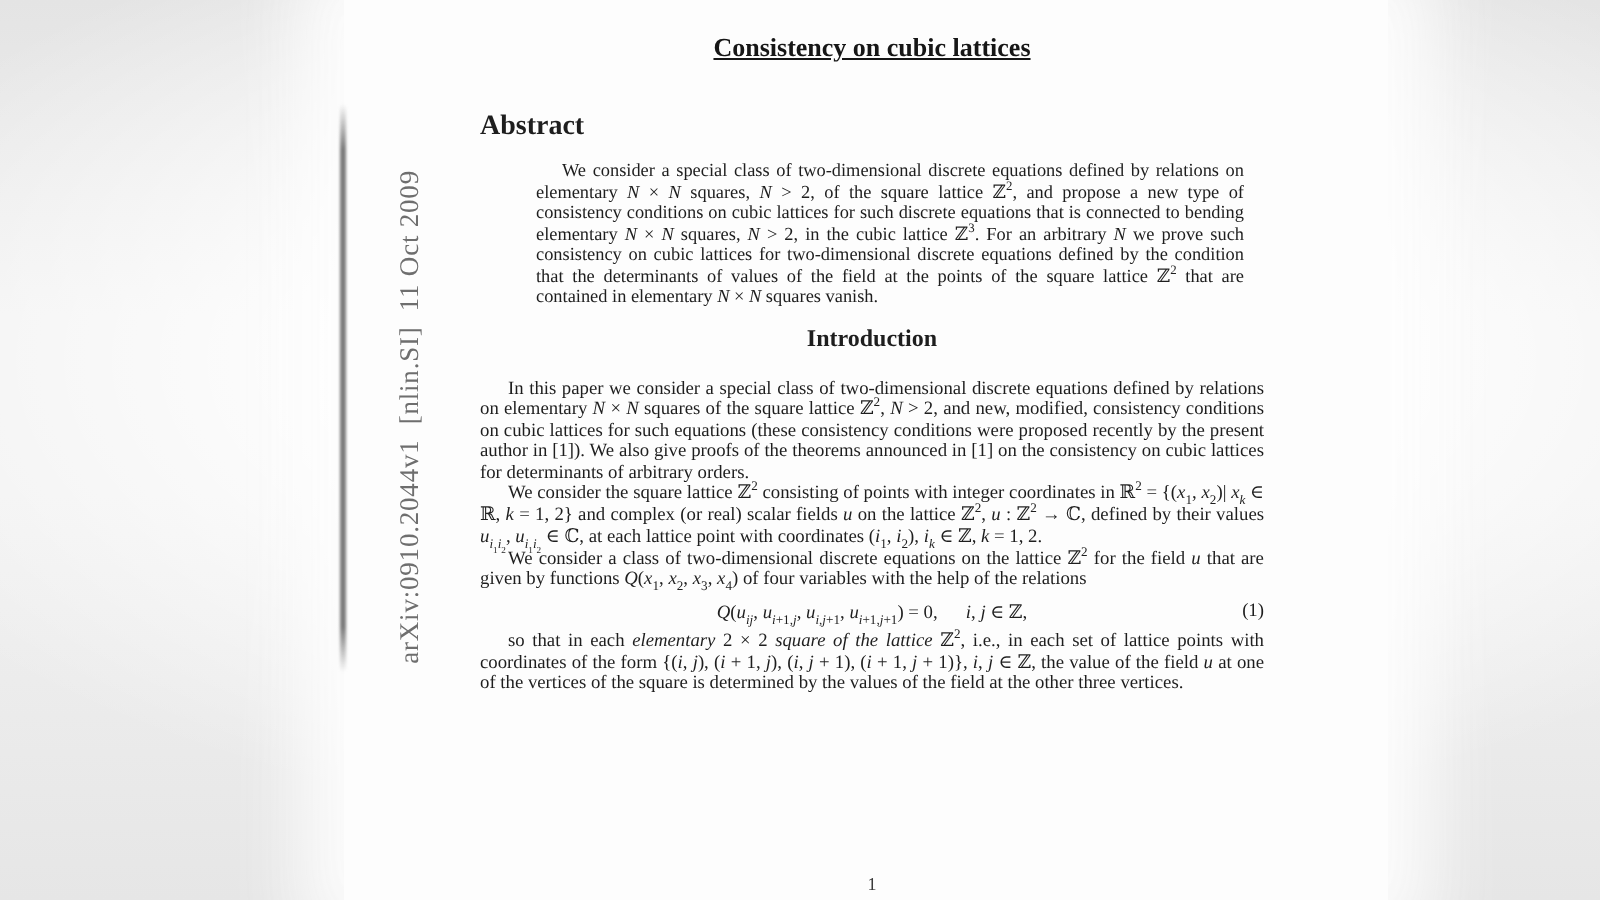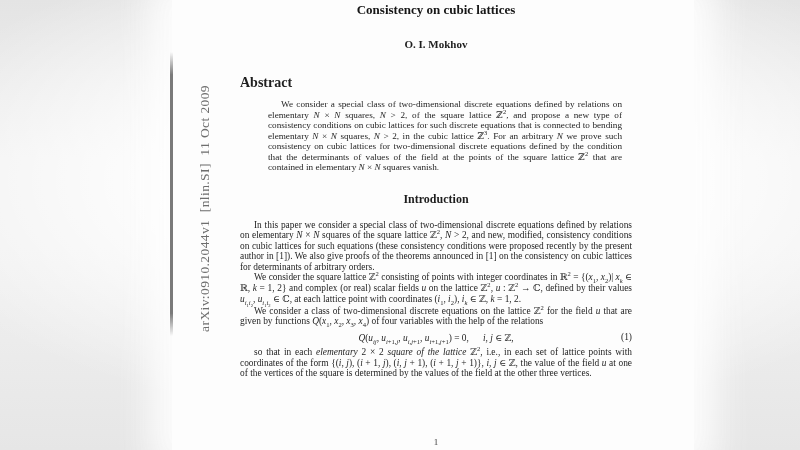--- a/index.html
+++ b/index.html
@@ -23,28 +23,28 @@
   }
   .watermark{
     position:absolute;left:197px;bottom:118px;
     writing-mode:vertical-rl;transform:rotate(180deg);
     font-family:"Liberation Serif","DejaVu Serif",serif;
     font-size:13.5px;letter-spacing:0.4px;color:#6e6e6e;white-space:pre;
   }
   .content{
     position:absolute;left:240px;top:0;width:392px;color:#1e1e1e;
   }
-  .title{ text-align:center;font-weight:bold;font-size:13px;line-height:14px;margin-top:3px;color:#161616;}
+  .title{ text-align:center;font-weight:bold;font-size:13px;line-height:14px;margin-top:17px;color:#161616;text-decoration:underline;}
   .author{ text-align:center;font-weight:bold;font-size:11px;margin-top:21px;}
   .abs-head{ text-align:left;font-weight:bold;font-size:14px;margin-top:25px;}
   .abstract{
     margin:8px 10px 0 28px;
     font-size:9.2px;line-height:10.5px;text-align:justify;text-indent:13px;
   }
-  .intro-head{ text-align:center;font-weight:bold;font-size:12px;margin-top:19px;}
+  .intro-head{ text-align:center;font-weight:bold;font-size:12px;margin-top:8px;}
   p.body-par{
     margin:0;font-size:9.4px;line-height:10.6px;text-align:justify;text-indent:14px;
   }
   p.first{ margin-top:13px; }
   .eq-row{
     position:relative;margin:5px 0 4px 0;font-size:9.4px;text-align:center;
   }
   .eq-num{ position:absolute;right:0;top:0; }
   .page-number{ position:absolute;left:240px;top:437px;width:392px;text-align:center;font-size:9px;color:#3a3a3a;}
   sub,sup{ line-height:0;font-size:70%; }
@@ -56,21 +56,20 @@
 <div class="page"></div>
 <div class="edge-line"></div>
 
 <div class="watermark">arXiv:0910.2044v1  [nlin.SI]  11 Oct 2009</div>
 
 <div class="content">
   <div class="title">
     <div>Consistency on cubic lattices</div>
   </div>
 
-  <div class="author">O. I. Mokhov</div>
 
   <div class="abs-head">Abstract</div>
   <div class="abstract">We consider a special class of two-dimensional discrete equations defined by relations on elementary <i>N</i> × <i>N</i> squares, <i>N</i> &gt; 2, of the square lattice ℤ<sup>2</sup>, and propose a new type of consistency conditions on cubic lattices for such discrete equations that is connected to bending elementary <i>N</i> × <i>N</i> squares, <i>N</i> &gt; 2, in the cubic lattice ℤ<sup>3</sup>. For an arbitrary <i>N</i> we prove such consistency on cubic lattices for two-dimensional discrete equations defined by the condition that the determinants of values of the field at the points of the square lattice ℤ<sup>2</sup> that are contained in elementary <i>N</i> × <i>N</i> squares vanish.</div>
 
   <div class="intro-head">Introduction</div>
 
   <p class="body-par first">In this paper we consider a special class of two-dimensional discrete equations defined by relations on elementary <i>N</i> × <i>N</i> squares of the square lattice ℤ<sup>2</sup>, <i>N</i> &gt; 2, and new, modified, consistency conditions on cubic lattices for such equations (these consistency conditions were proposed recently by the present author in [1]). We also give proofs of the theorems announced in [1] on the consistency on cubic lattices for determinants of arbitrary orders.</p>
   <p class="body-par">We consider the square lattice ℤ<sup>2</sup> consisting of points with integer coordinates in ℝ<sup>2</sup> = {(<i>x</i><sub>1</sub>, <i>x</i><sub>2</sub>)| <i>x<sub>k</sub></i> ∈ ℝ, <i>k</i> = 1, 2} and complex (or real) scalar fields <i>u</i> on the lattice ℤ<sup>2</sup>, <i>u</i> : ℤ<sup>2</sup> → ℂ, defined by their values <i>u</i><sub><i>i</i><sub>1</sub><i>i</i><sub>2</sub></sub>, <i>u</i><sub><i>i</i><sub>1</sub><i>i</i><sub>2</sub></sub> ∈ ℂ, at each lattice point with coordinates (<i>i</i><sub>1</sub>, <i>i</i><sub>2</sub>), <i>i<sub>k</sub></i> ∈ ℤ, <i>k</i> = 1, 2.</p>
   <p class="body-par">We consider a class of two-dimensional discrete equations on the lattice ℤ<sup>2</sup> for the field <i>u</i> that are given by functions <i>Q</i>(<i>x</i><sub>1</sub>, <i>x</i><sub>2</sub>, <i>x</i><sub>3</sub>, <i>x</i><sub>4</sub>) of four variables with the help of the relations</p>
 

